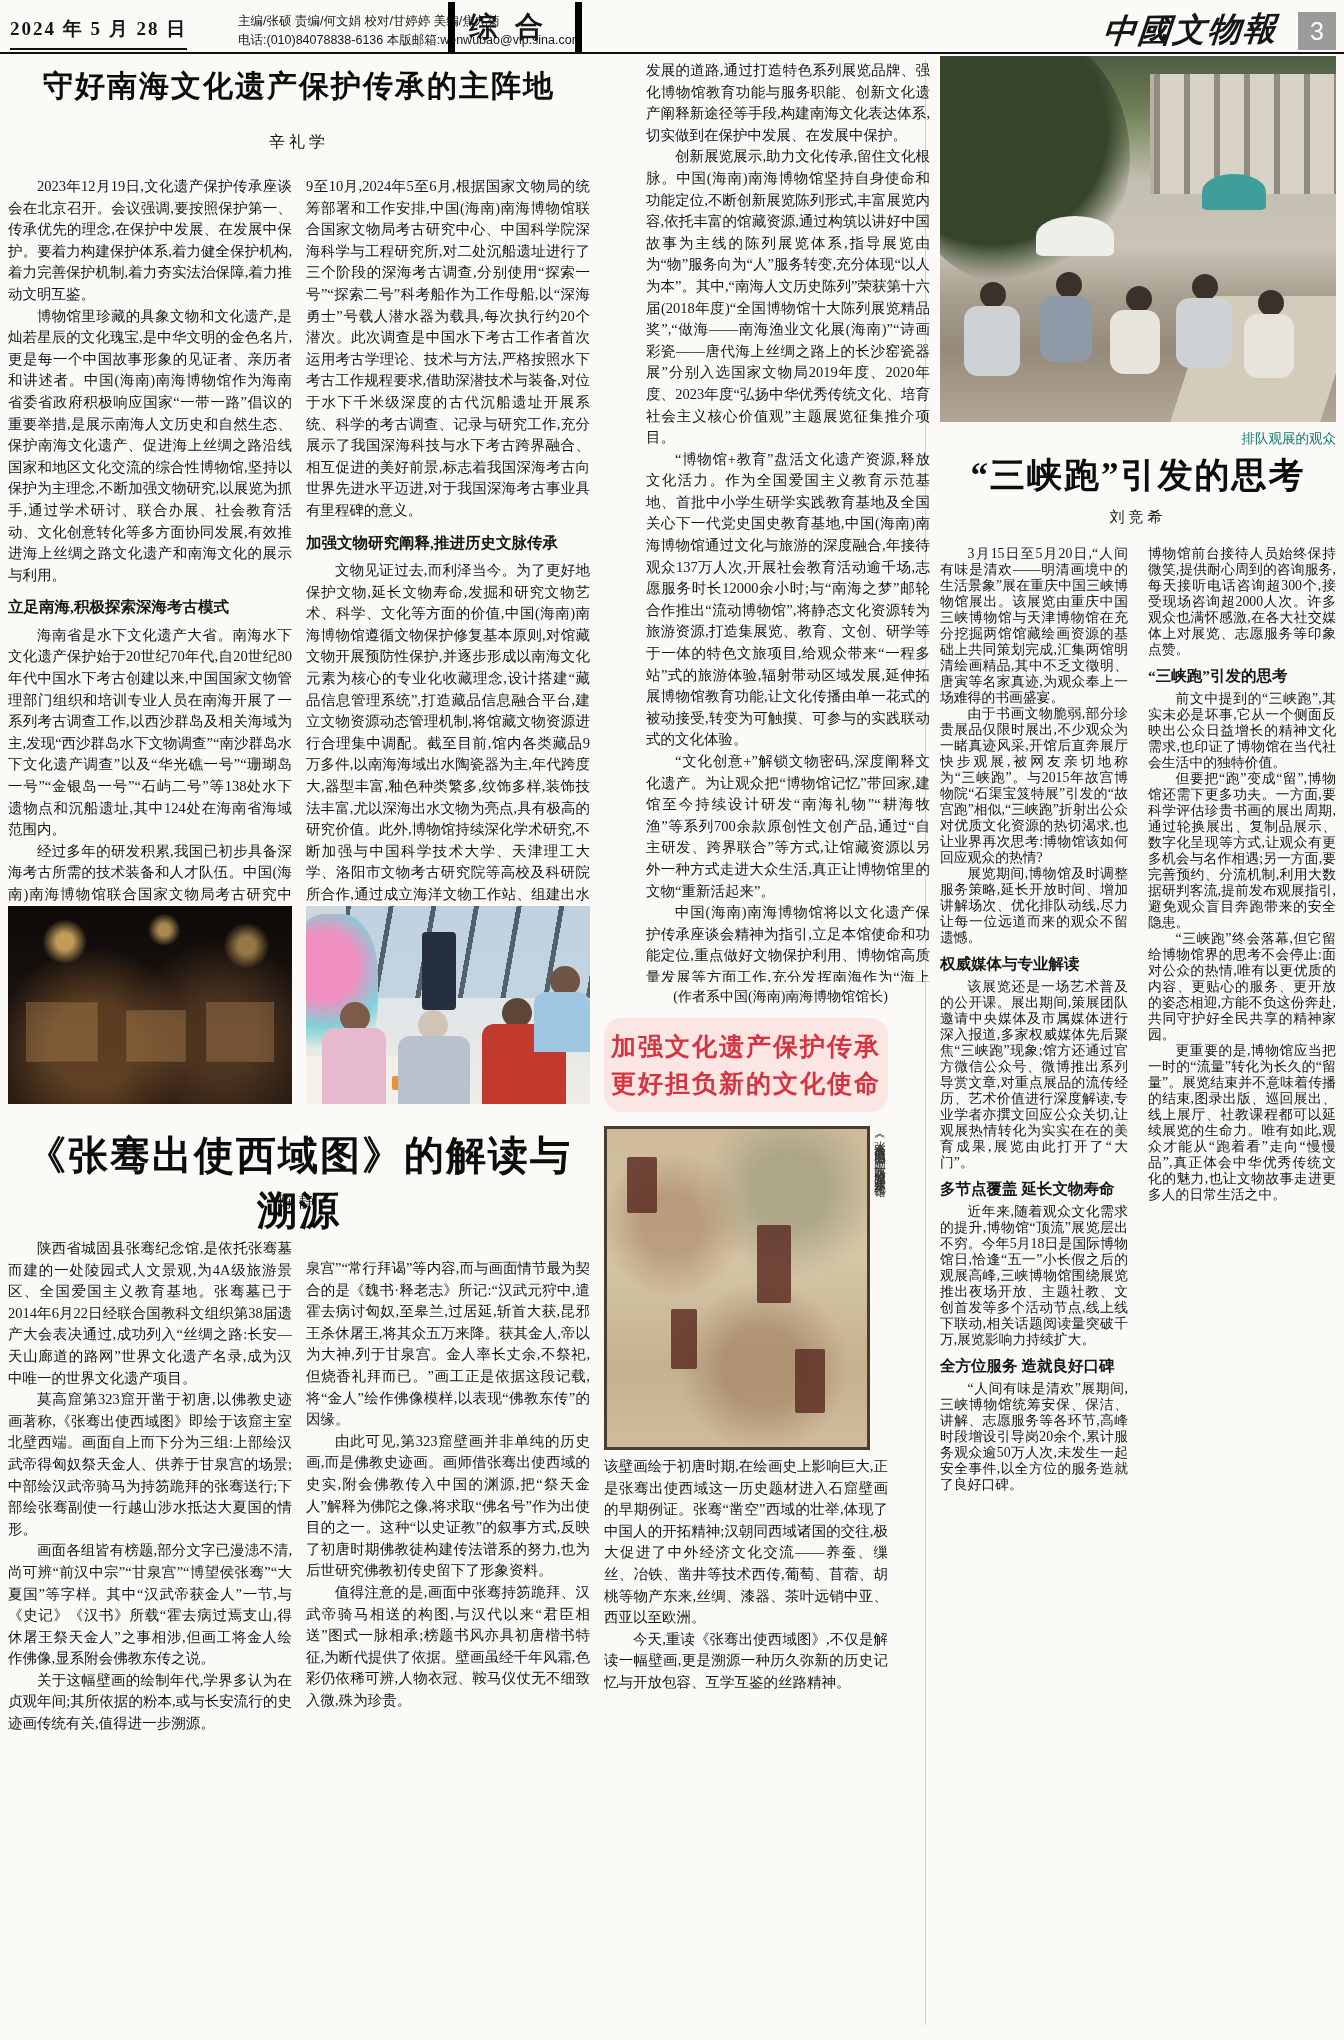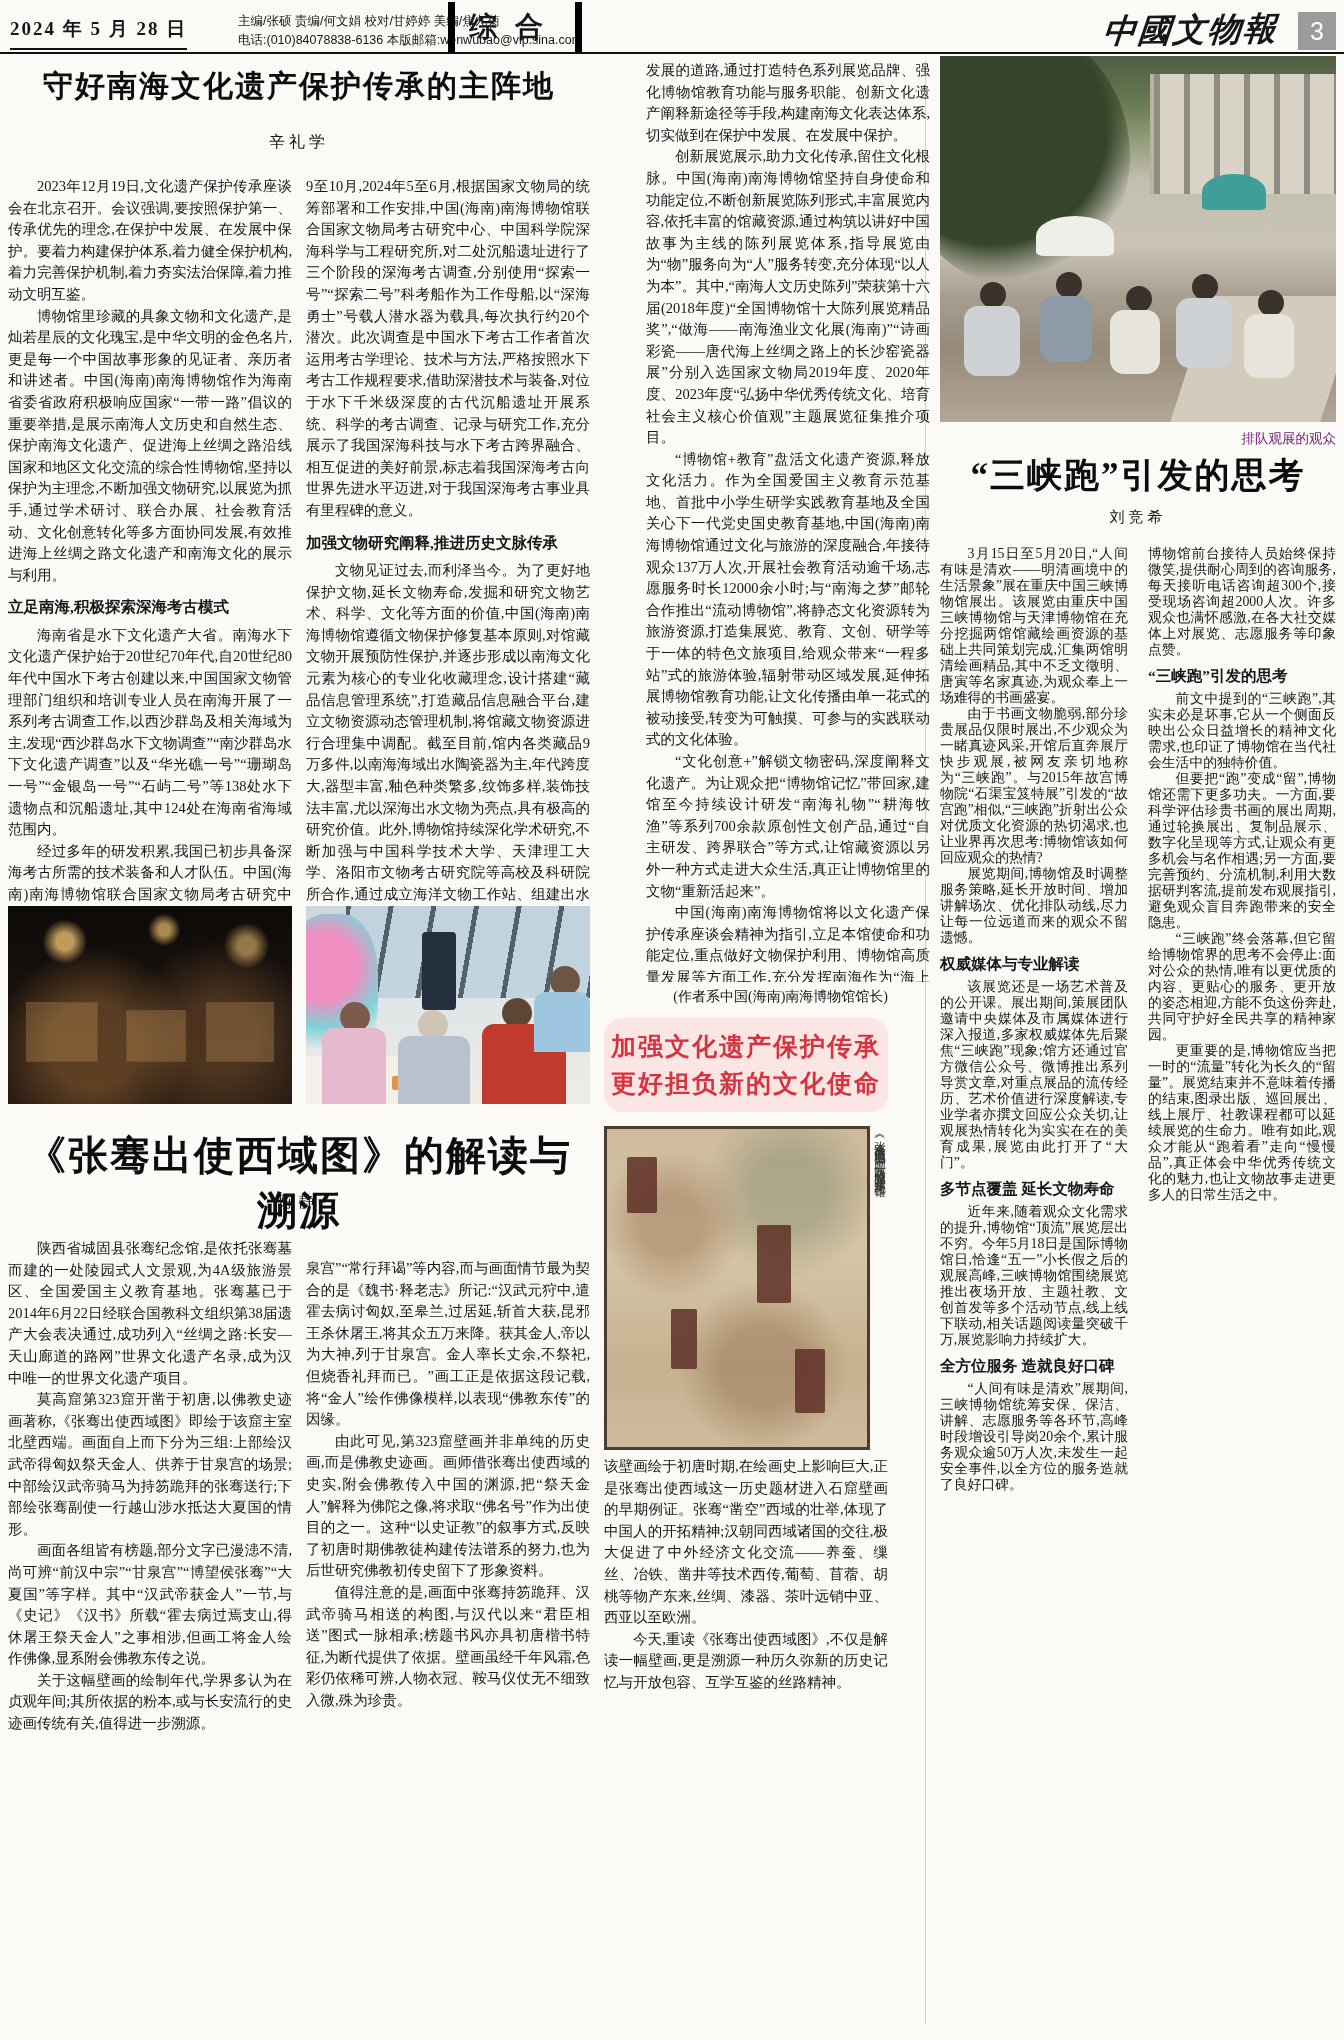--- a/index.html
+++ b/index.html
@@ -20,21 +20,21 @@
   .v-divider{position:absolute;left:925px;top:60px;width:1px;height:1965px;background:#d4d1c9;}
   
   .headline{position:absolute;font-weight:900;text-align:center;letter-spacing:2px;color:#0d0d0d;}
   .byline{position:absolute;text-align:center;font-size:16px;letter-spacing:4px;}
   .col{position:absolute;text-align:justify;font-size:14.5px;line-height:21.6px;overflow:hidden;}
   .col p{margin:0;text-indent:2em;}
   .col p.noindent{text-indent:0;}
   .col .sub{font-weight:800;font-size:15.5px;text-indent:0;margin:10px 0 7px;text-align:left;}
   .small-col{font-size:13.8px;line-height:16px;}
   .author-note{position:absolute;text-align:right;font-size:14px;}
-  .caption{position:absolute;font-size:13.5px;color:#701a75;}
+  .caption{position:absolute;font-size:13.5px;color:#0f766e;}
   
   .redbox{position:absolute;left:604px;top:1018px;width:284px;height:94px;background:#fbe6e3;
           border-radius:18px;display:flex;flex-direction:column;justify-content:center;align-items:center;}
   .redbox div{color:#d5333f;font-size:25px;font-weight:900;line-height:37px;letter-spacing:2px;}
   
   .photo{position:absolute;overflow:hidden;}
   .photo *{position:absolute;}
   
   .ph-crowd{left:940px;top:56px;width:396px;height:366px;
     background:linear-gradient(180deg,#4d5c40 0%,#6d7d55 14%,#97a07e 24%,#c3bfb0 34%,#c9c4b6 52%,#a79e8f 66%,#958a7a 80%,#b3a697 100%);}

